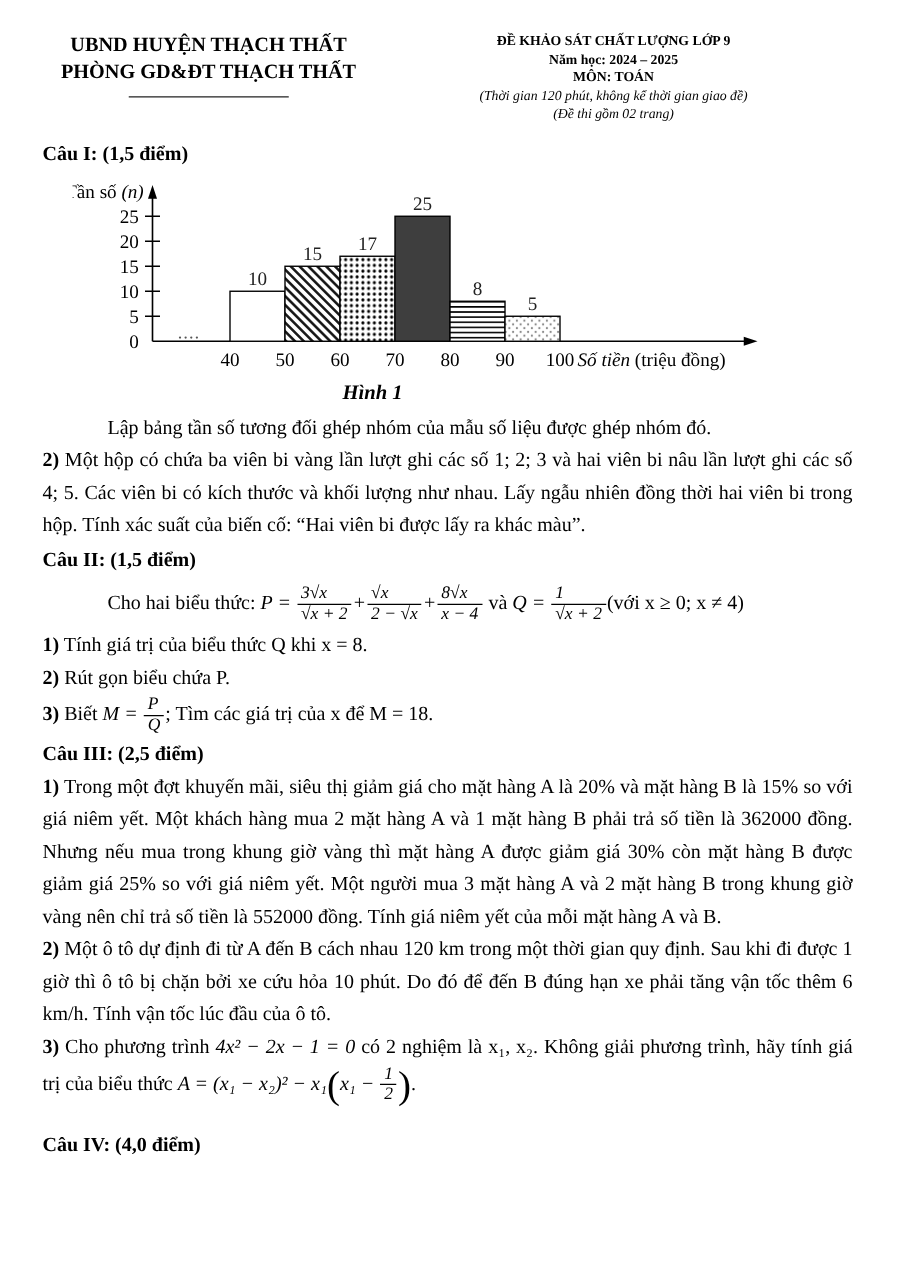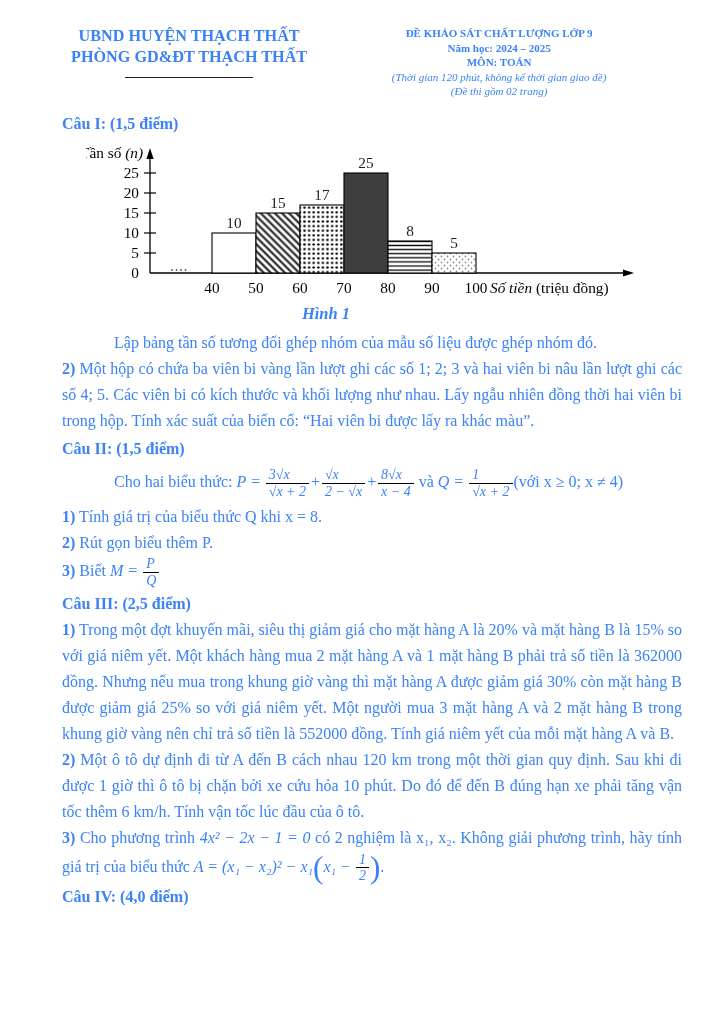--- a/index.html
+++ b/index.html
@@ -1,21 +1,21 @@
 <!DOCTYPE html>
 <html><head>
 <meta charset="utf-8">
 <style>
   html,body{margin:0;padding:0;background:#fff;}
   .page{
     width:724px;height:1024px;box-sizing:border-box;overflow:hidden;
-    background:#fff;color:#3b82f6;
+    background:#fff;color:#000000;
     font-family:"Liberation Serif","DejaVu Serif",serif;
     font-size:16px;line-height:1.63;
-    padding:26px 42px 0 62px;
+    padding:26px 42px 0 34px;
   }
   
   .hdr{display:flex;margin-bottom:12px;}
   .hdr-left{width:41%;text-align:center;font-weight:bold;font-size:16.2px;line-height:1.32;}
   .hdr-rule{width:128px;border-top:1.6px solid #222;margin:8px auto 0;height:0;}
   .hdr-right{width:59%;text-align:center;font-size:11px;line-height:1.32;}
   .b{font-weight:bold;}
   .i{font-style:italic;}
   
   .sec{font-weight:bold;margin:2px 0 0;text-align:left;}
@@ -131,33 +131,33 @@
   <p class="formula"><span>Cho hai biểu thức:</span>
     <span class="math">P =</span>
     <span class="math frac"><span class="fnum">3√x</span><span class="fden">√x + 2</span></span><span class="math">+</span><span class="math frac"><span class="fnum">√x</span><span class="fden">2 − √x</span></span><span class="math">+</span><span class="math frac"><span class="fnum">8√x</span><span class="fden">x − 4</span></span>
     <span>và</span>
     <span class="math">Q =</span>
     <span class="math frac"><span class="fnum">1</span><span class="fden">√x + 2</span></span><span>(với x ≥ 0; x ≠ 4)</span></p>
 
   <p><span class="lbl">1)</span>
     <span>Tính giá trị của biểu thức Q khi x = 8.</span></p>
   <p><span class="lbl">2)</span>
-    <span>Rút gọn biểu thêm P.</span></p>
+    <span>Rút gọn biểu chứa P.</span></p>
   <p><span class="lbl">3)</span>
     <span>Biết</span>
     <span class="math">M =</span>
-    <span class="math frac"><span class="fnum">P</span><span class="fden">Q</span></span></p>
+    <span class="math frac"><span class="fnum">P</span><span class="fden">Q</span></span><span>; Tìm các giá trị của x để M = 18.</span></p>
 
   <div class="sec">Câu III: (2,5 điểm)</div>
   <p><span class="lbl">1)</span>
     <span>Trong một đợt khuyến mãi, siêu thị giảm giá cho mặt hàng A là 20% và mặt hàng B là 15% so với giá niêm yết. Một khách hàng mua 2 mặt hàng A và 1 mặt hàng B phải trả số tiền là 362000 đồng. Nhưng nếu mua trong khung giờ vàng thì mặt hàng A được giảm giá 30% còn mặt hàng B được giảm giá 25% so với giá niêm yết. Một người mua 3 mặt hàng A và 2 mặt hàng B trong khung giờ vàng nên chỉ trả số tiền là 552000 đồng. Tính giá niêm yết của mỗi mặt hàng A và B.</span></p>
   <p><span class="lbl">2)</span>
     <span>Một ô tô dự định đi từ A đến B cách nhau 120 km trong một thời gian quy định. Sau khi đi được 1 giờ thì ô tô bị chặn bởi xe cứu hỏa 10 phút. Do đó để đến B đúng hạn xe phải tăng vận tốc thêm 6 km/h. Tính vận tốc lúc đầu của ô tô.</span></p>
   <p><span class="lbl">3)</span>
     <span>Cho phương trình</span>
     <span class="math">4x² − 2x − 1 = 0</span>
     <span>có 2 nghiệm là x₁, x₂. Không giải phương trình, hãy tính giá trị của biểu thức</span>
     <span class="math">A = (x₁ − x₂)² − x₁</span><span class="bigp">(</span><span class="math">x₁ −</span>
     <span class="math frac"><span class="fnum">1</span><span class="fden">2</span></span><span class="bigp">)</span><span>.</span></p>
 
-  <div class="sec" style="margin-top:0;">Câu IV: (4,0 điểm)</div>
+  <div class="sec" style="margin-top:20px;">Câu IV: (4,0 điểm)</div>
 
 </div>
 
 </body></html>

